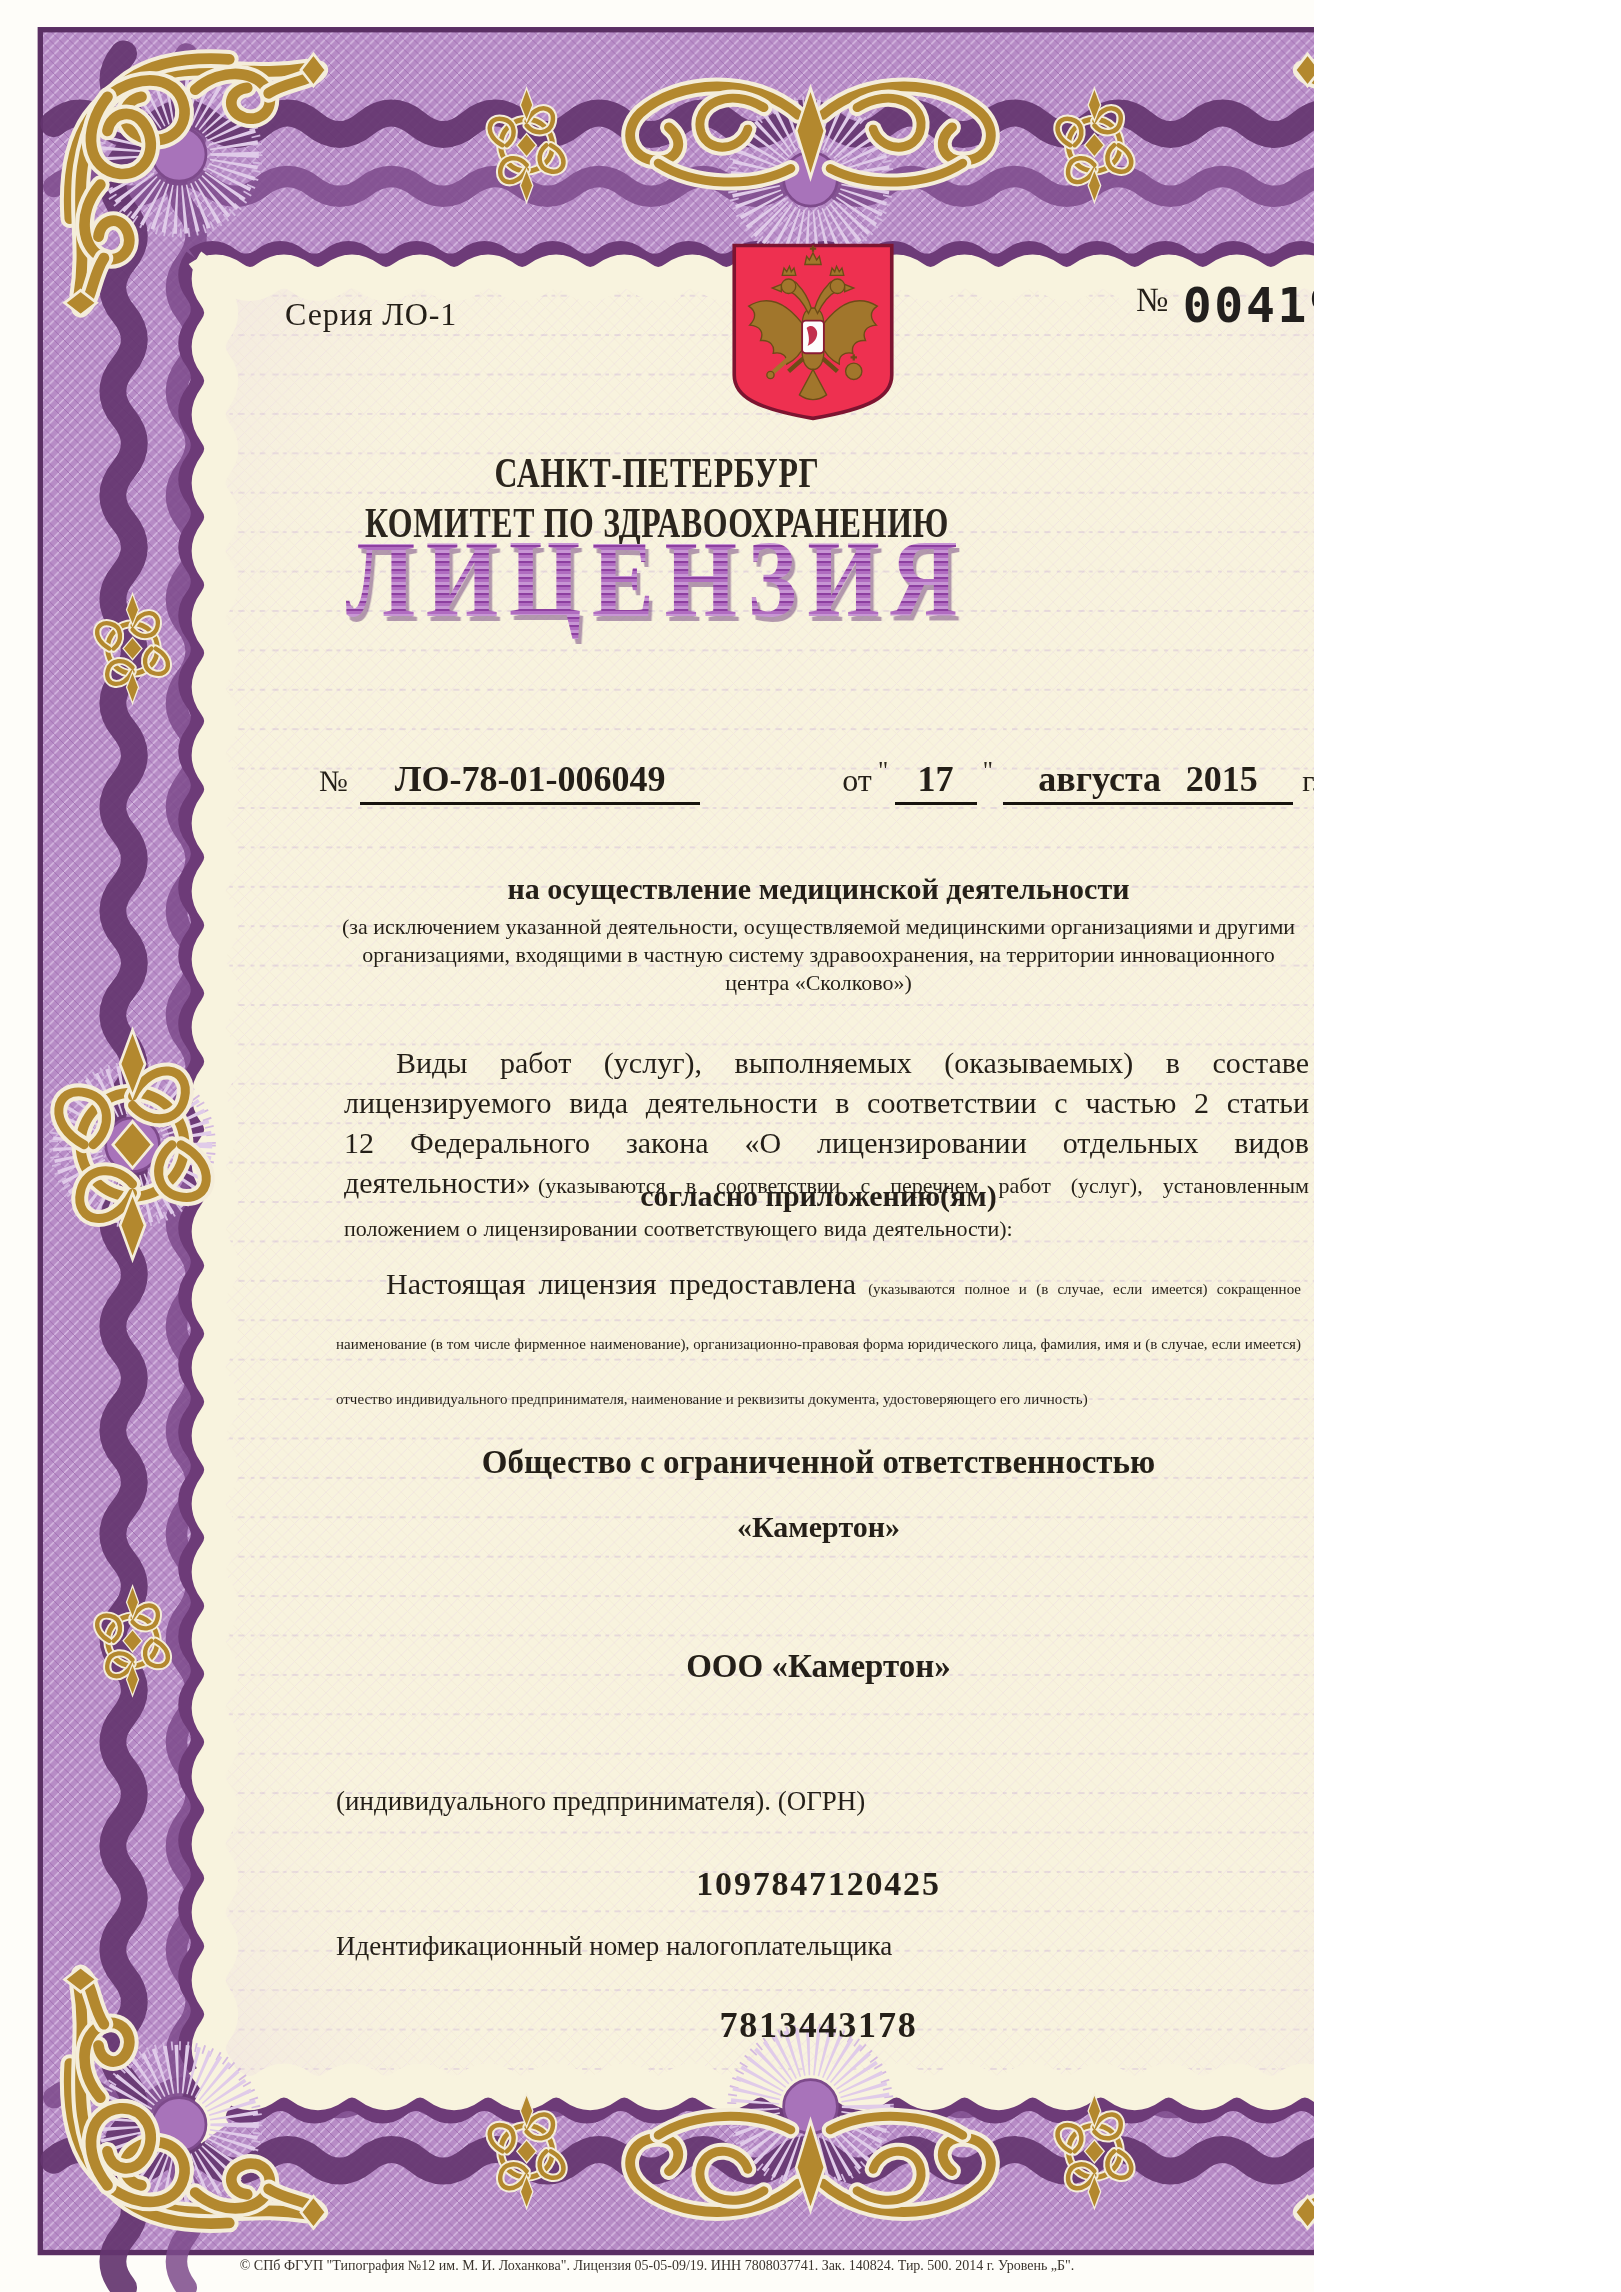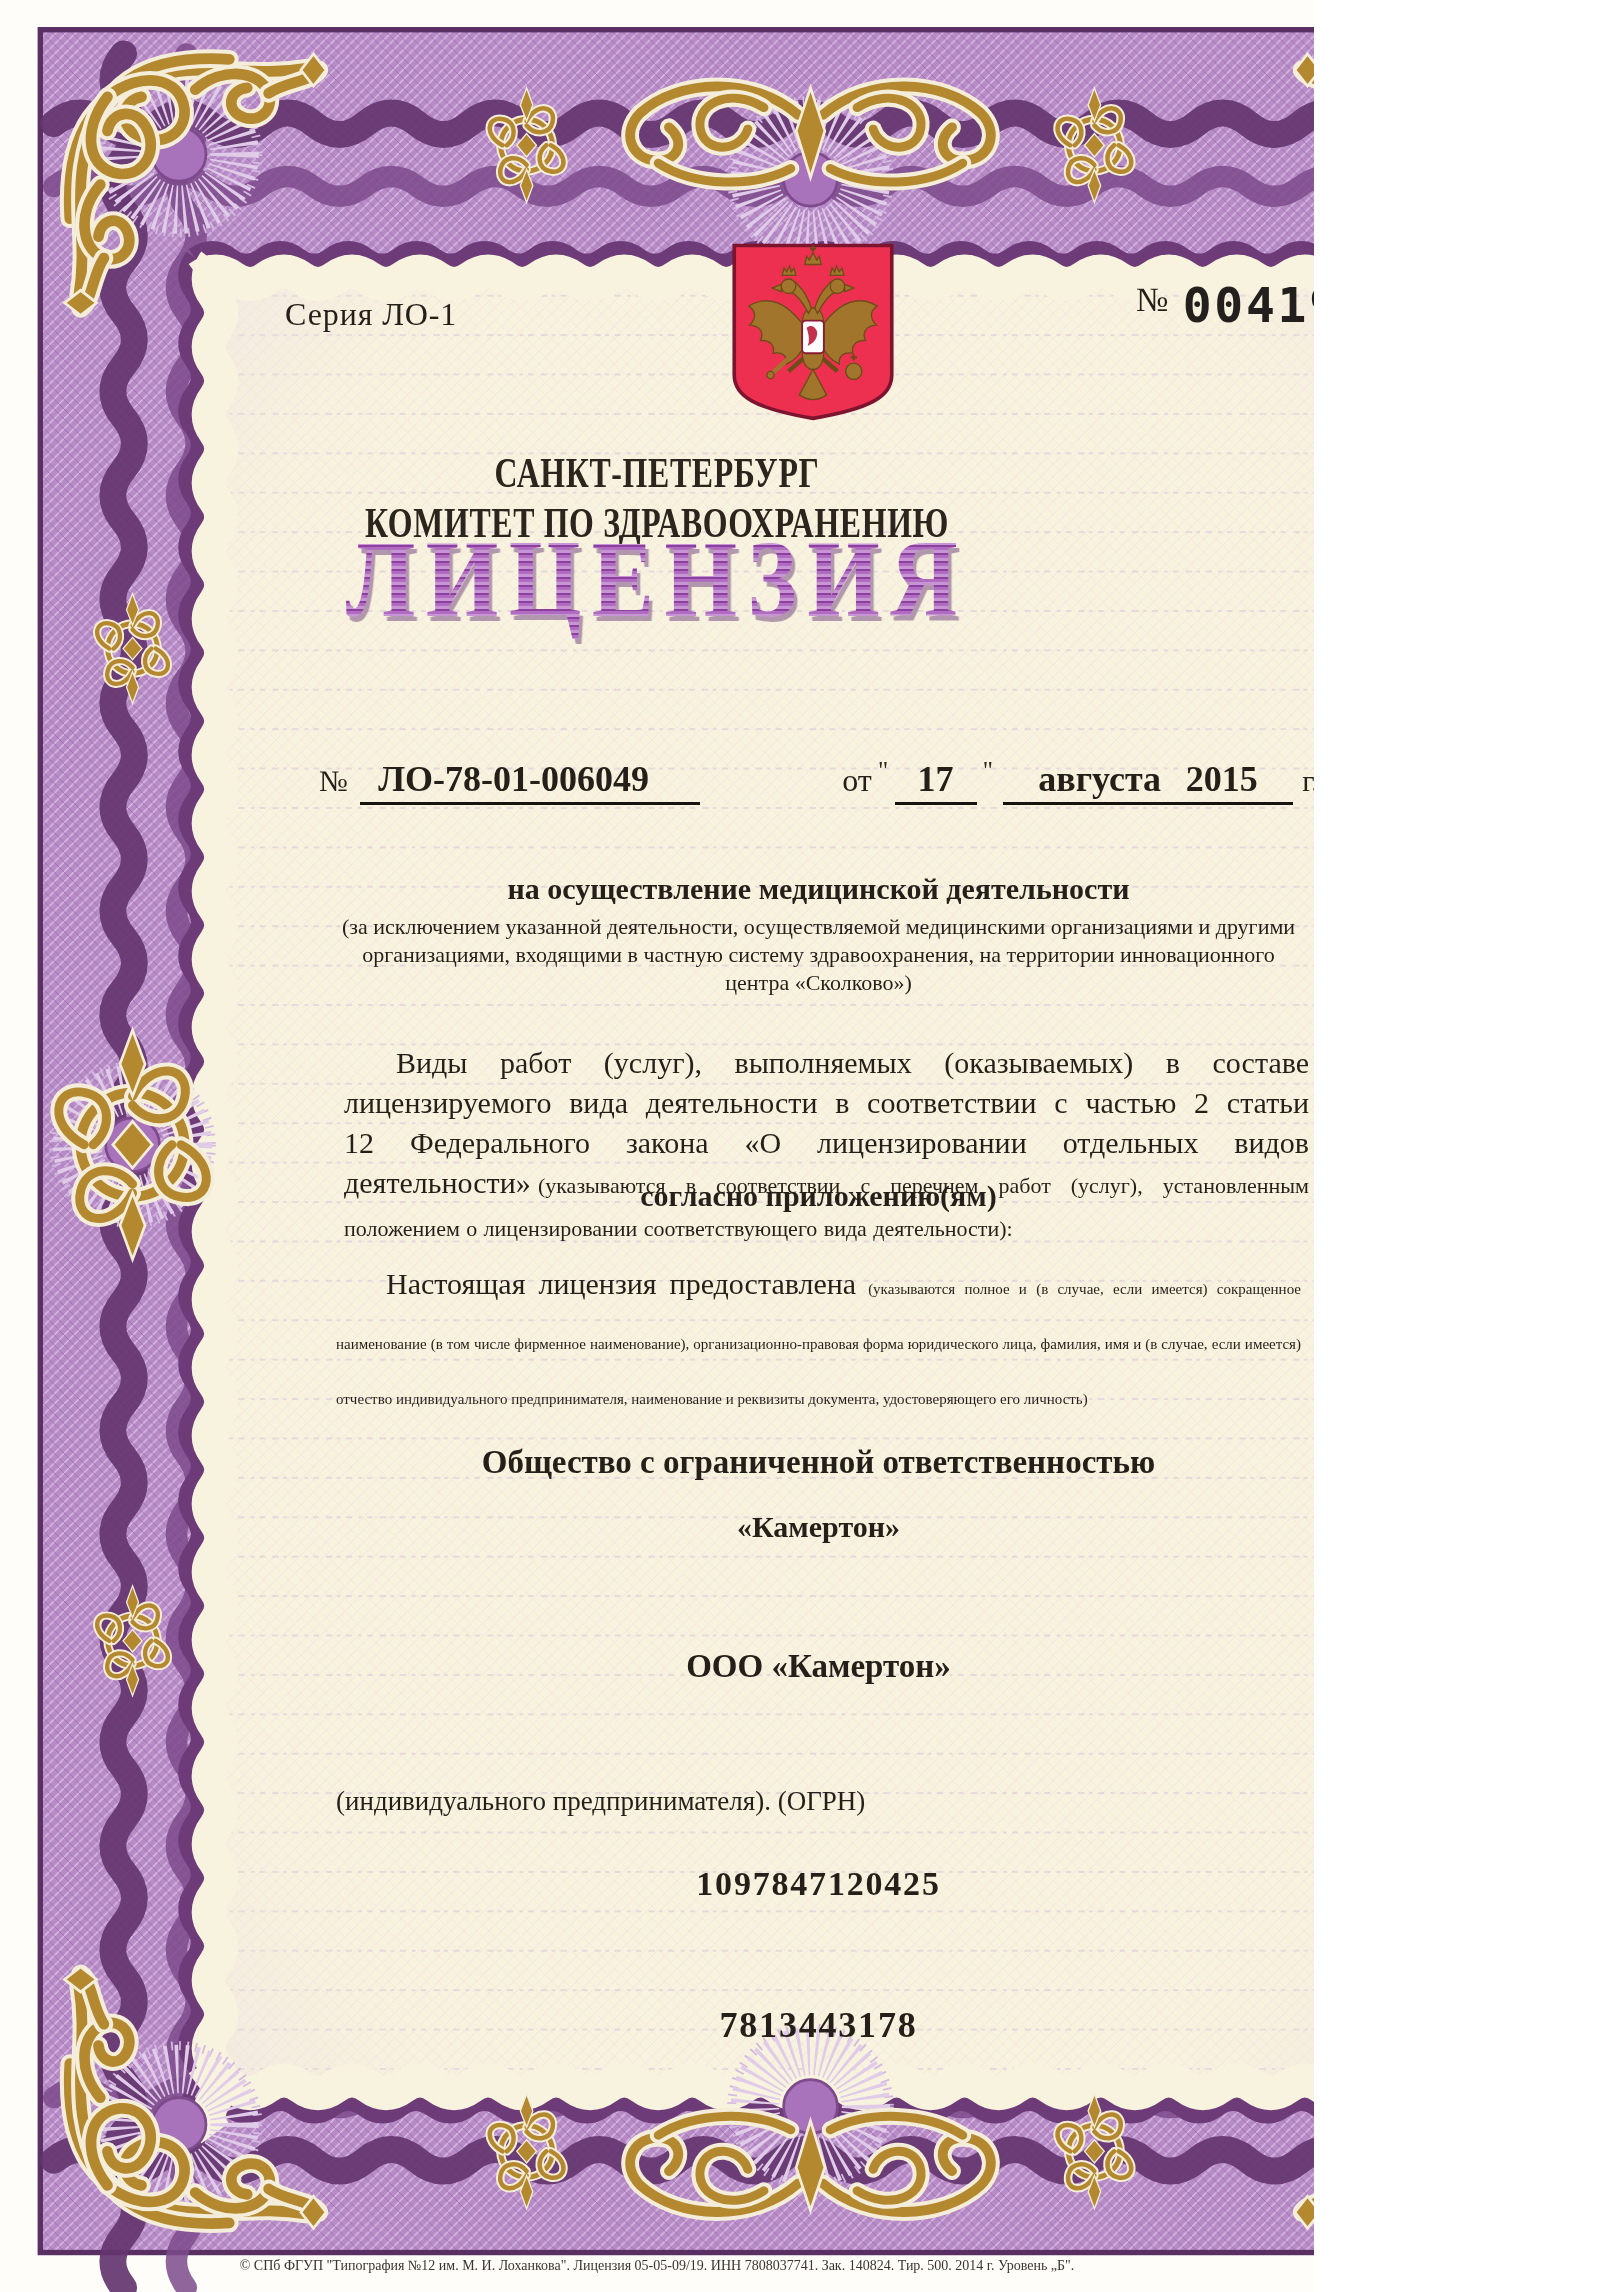--- a/index.html
+++ b/index.html
@@ -18,21 +18,21 @@
   .auth1{top:448px;} .auth2{top:498px;}
   .doc-title{left:0;width:100%;top:518px;text-align:center;font-weight:bold;font-size:111px;
         letter-spacing:12.5px;line-height:1.1;transform:scaleX(.84);transform-origin:50% 0;
         color:#a35cb4;
         background:repeating-linear-gradient(180deg,#c795d4 0 2.7px,#8d3fa0 2.7px 5.4px,#b06cc0 5.4px 8px);
         -webkit-background-clip:text;background-clip:text;-webkit-text-fill-color:transparent;
         filter:drop-shadow(4.5px 5.4px 0 rgba(94,42,110,.45));}
   .lic-row{left:319px;top:758px;width:994px;display:flex;align-items:baseline;font-size:36px;}
   .lic-no-sign{font-size:30px;margin-right:12.5px;}
   .underl{border-bottom:3.6px solid #17130f;}
-  .lic-no-value{font-weight:bold;min-width:304px;text-align:left;padding:0 18px 1.8px;}
+  .lic-no-value{font-weight:bold;min-width:304px;text-align:center;padding:0 18px 1.8px;}
   .ot{margin-left:142px;font-size:32px;}
   .q{font-size:25px;margin:0 6.3px;position:relative;top:-12.5px;color:#2b251d;}
   .day{font-weight:bold;min-width:82px;text-align:center;padding-bottom:1.8px;}
   .monthyear{font-weight:bold;min-width:269px;display:flex;justify-content:space-evenly;
              padding:0 10.7px 1.8px;margin-left:3.6px;}
   .gdot{font-size:30px;margin-left:9px;}
   .col{left:336px;width:965px;}
   .center{text-align:center;}
   .bold{font-weight:bold;}
   .act-title{top:872px;font-size:30px;}
@@ -547,17 +547,18 @@
 
   <div class="abs col center bold c-full">Общество с ограниченной ответственностью</div>
   <div class="abs col center bold c-short">«Камертон»</div>
   <div class="abs col center bold c-abbr">ООО «Камертон»</div>
 
   <div class="abs col ogrn-label">
     <div class="l2">(индивидуального предпринимателя). (ОГРН)</div>
   </div>
   <div class="abs col center bold ogrn-val">1097847120425</div>
 
+  <div class="abs col inn-label">Идентификационный номер налогоплательщика</div>
   <div class="abs col center bold inn-val">7813443178</div>
 
   <div class="abs footer">© СПб ФГУП "Типография №12 им. М. И. Лоханкова". Лицензия 05-05-09/19. ИНН 7808037741. Зак. 140824. Тир. 500. 2014 г. Уровень „Б".</div>
 </div>
 
 
 </body></html>

